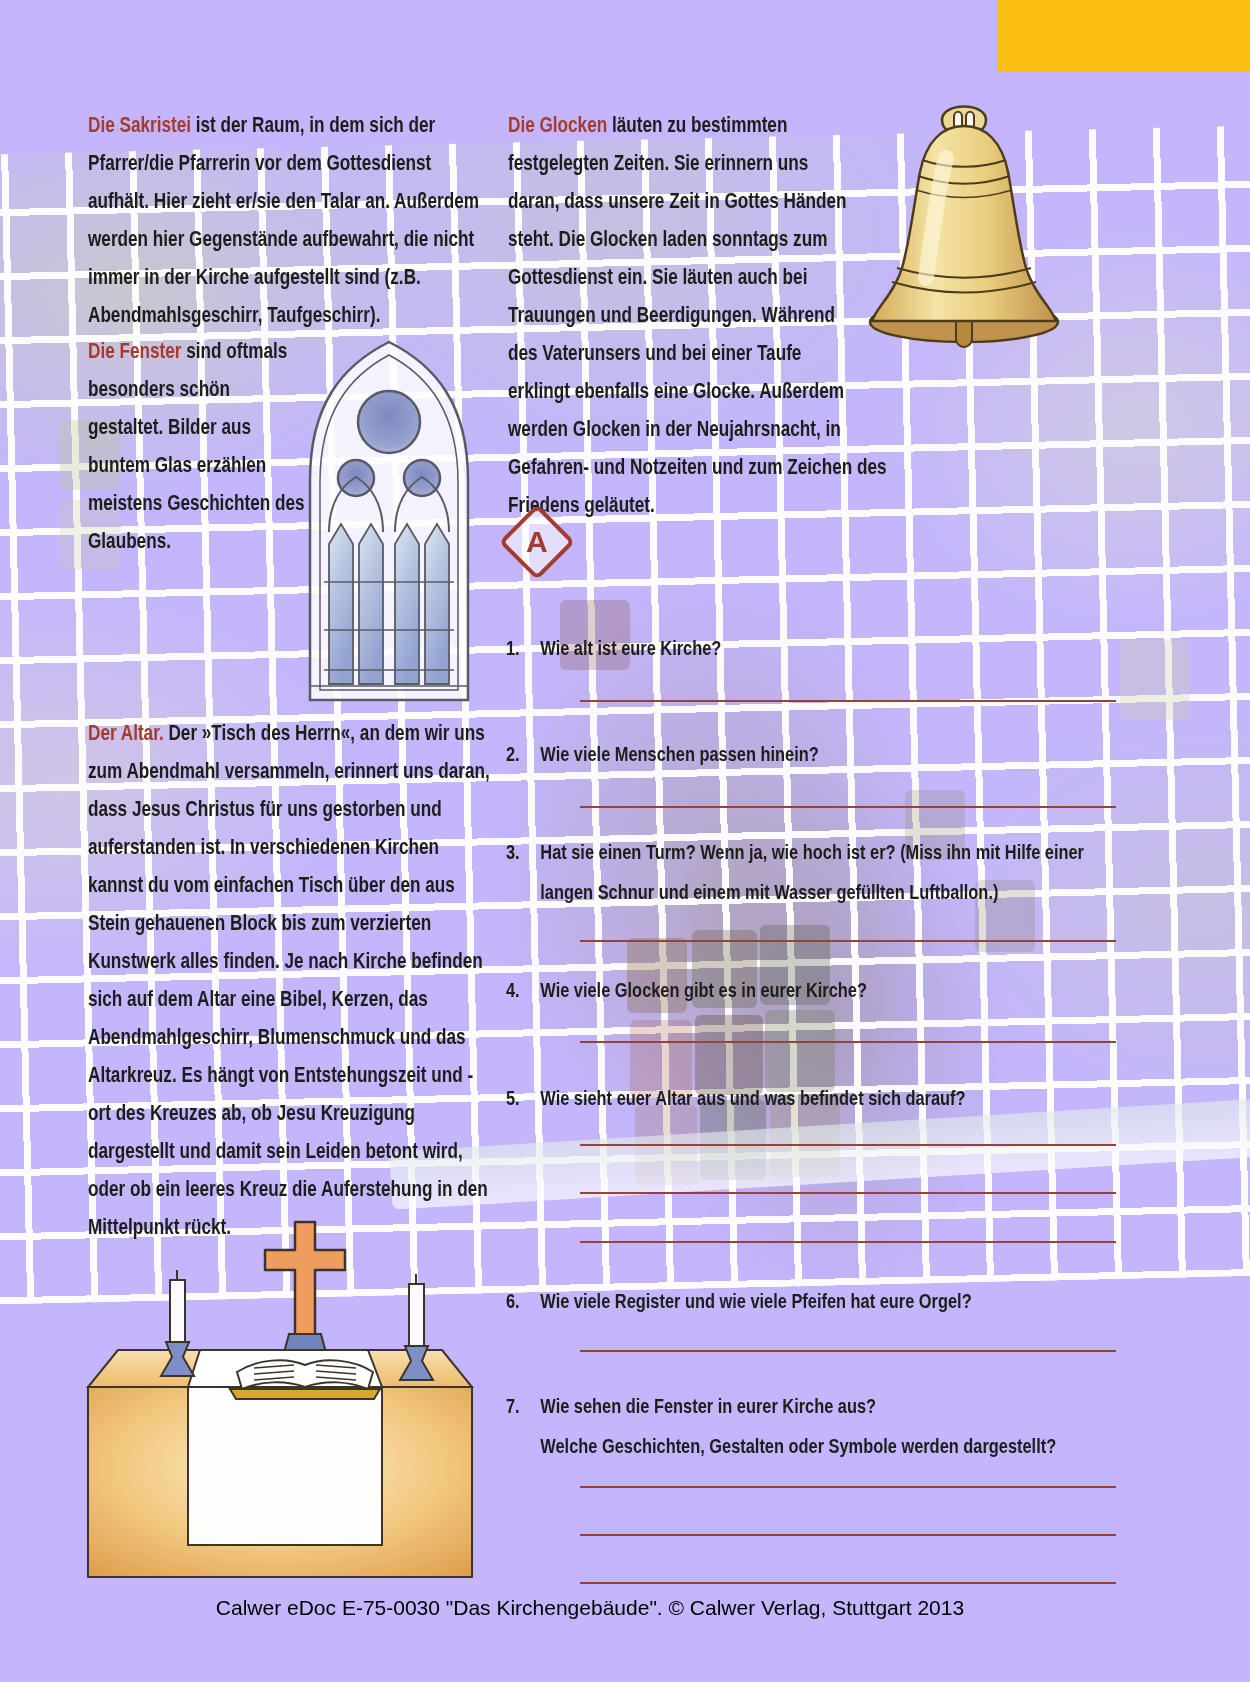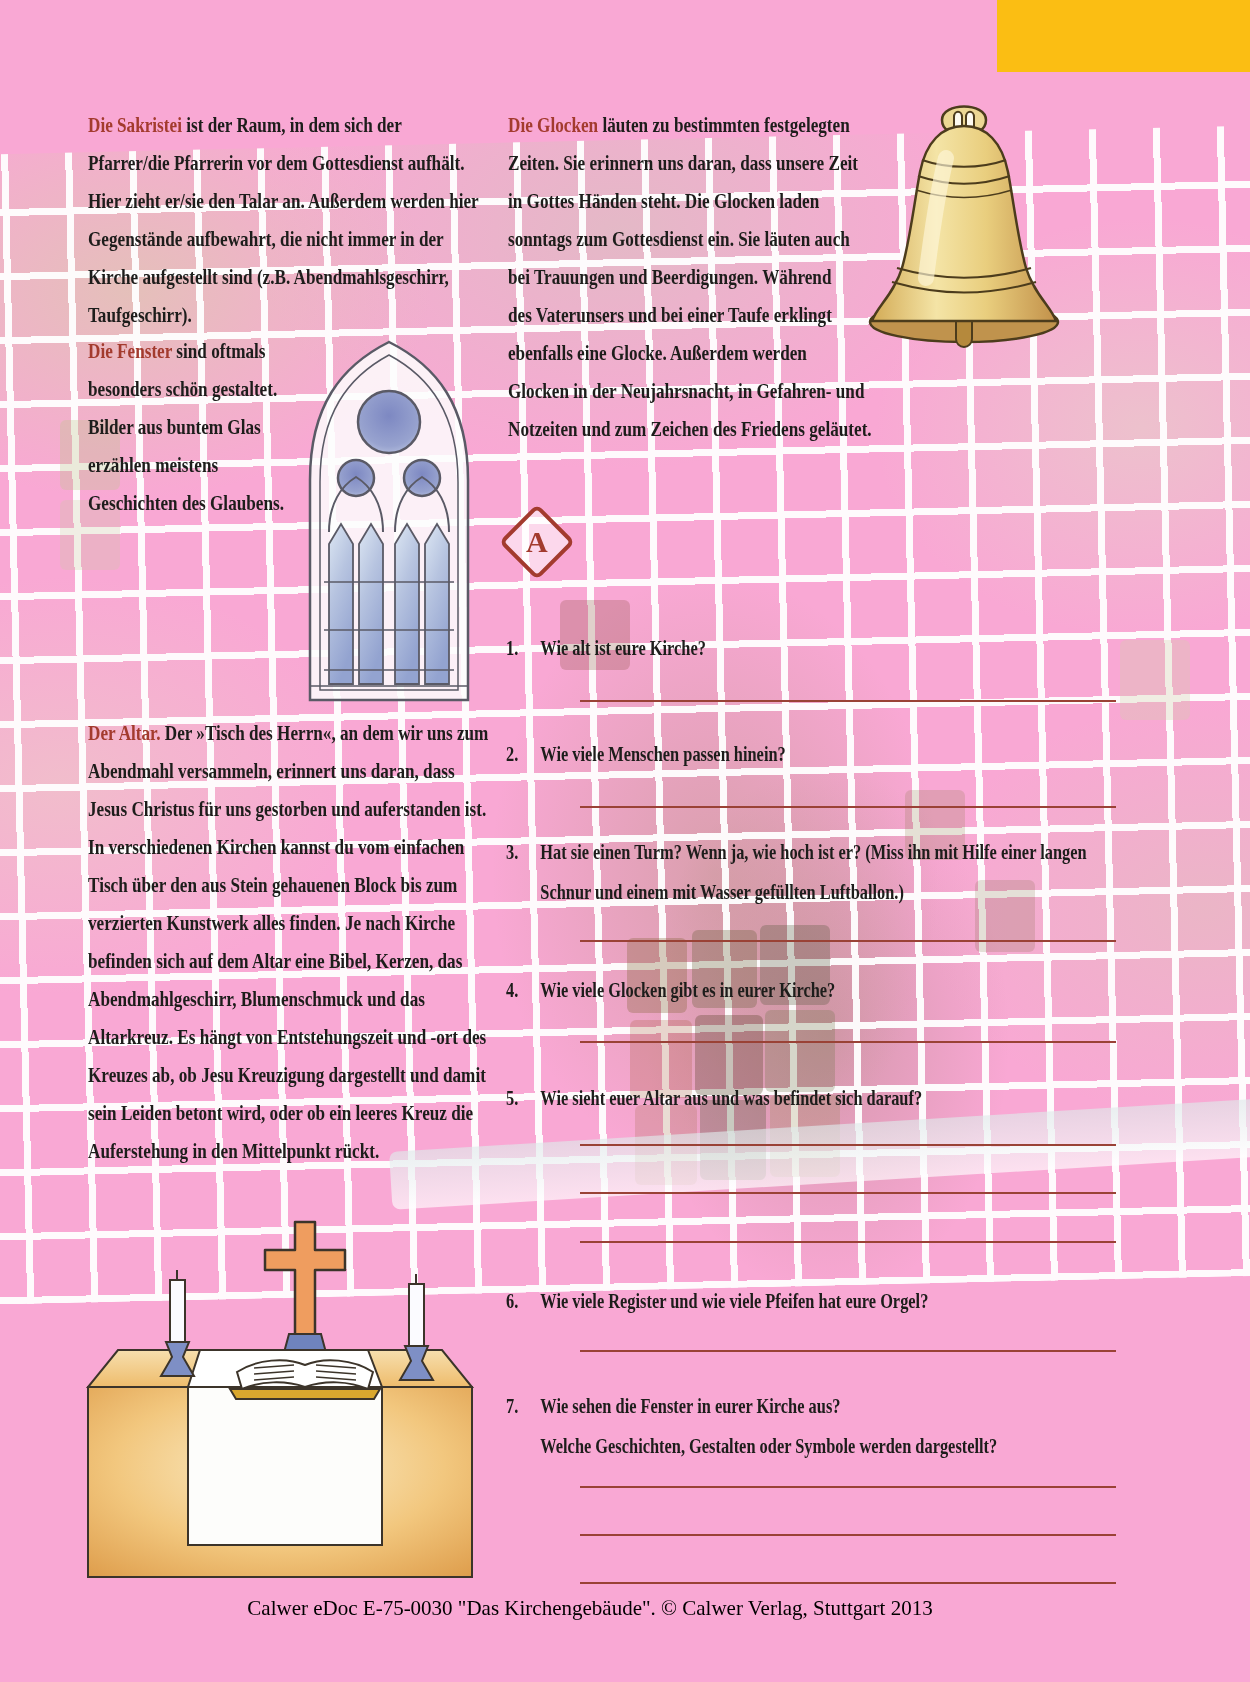--- a/index.html
+++ b/index.html
@@ -1,19 +1,19 @@
 <!DOCTYPE html>
 <html style="--accent-yellow: #fbbe13; --heading-red: #a33b2e; --answer-line-red: #9a4236; --body-text: #1d1d1b;"><head>
 <meta charset="utf-8">
 <style>
   html,body { margin:0; padding:0; background:#888; }
   .page {
     position:relative; width:1250px; height:1682px; margin:0 auto;
-    background:#f9a8d4; overflow:hidden;
-    font-family:Liberation Serif, serif;
+    background:#c4b5fd; overflow:hidden;
+    font-family:Liberation Sans, sans-serif;
     color:var(--body-text,#1d1d1b);
   }
   
   .mosaic-wash {
     position:absolute; left:-50px; top:140px; width:1360px; height:1150px;
     transform:rotate(-1.3deg);
     background-image:
       radial-gradient(430px 300px at 14% 12%, rgba(208,216,160,.50), transparent 70%),
       radial-gradient(520px 340px at 50% 8%,  rgba(196,210,178,.40), transparent 70%),
       radial-gradient(380px 300px at 88% 26%, rgba(222,224,196,.45), transparent 70%),

